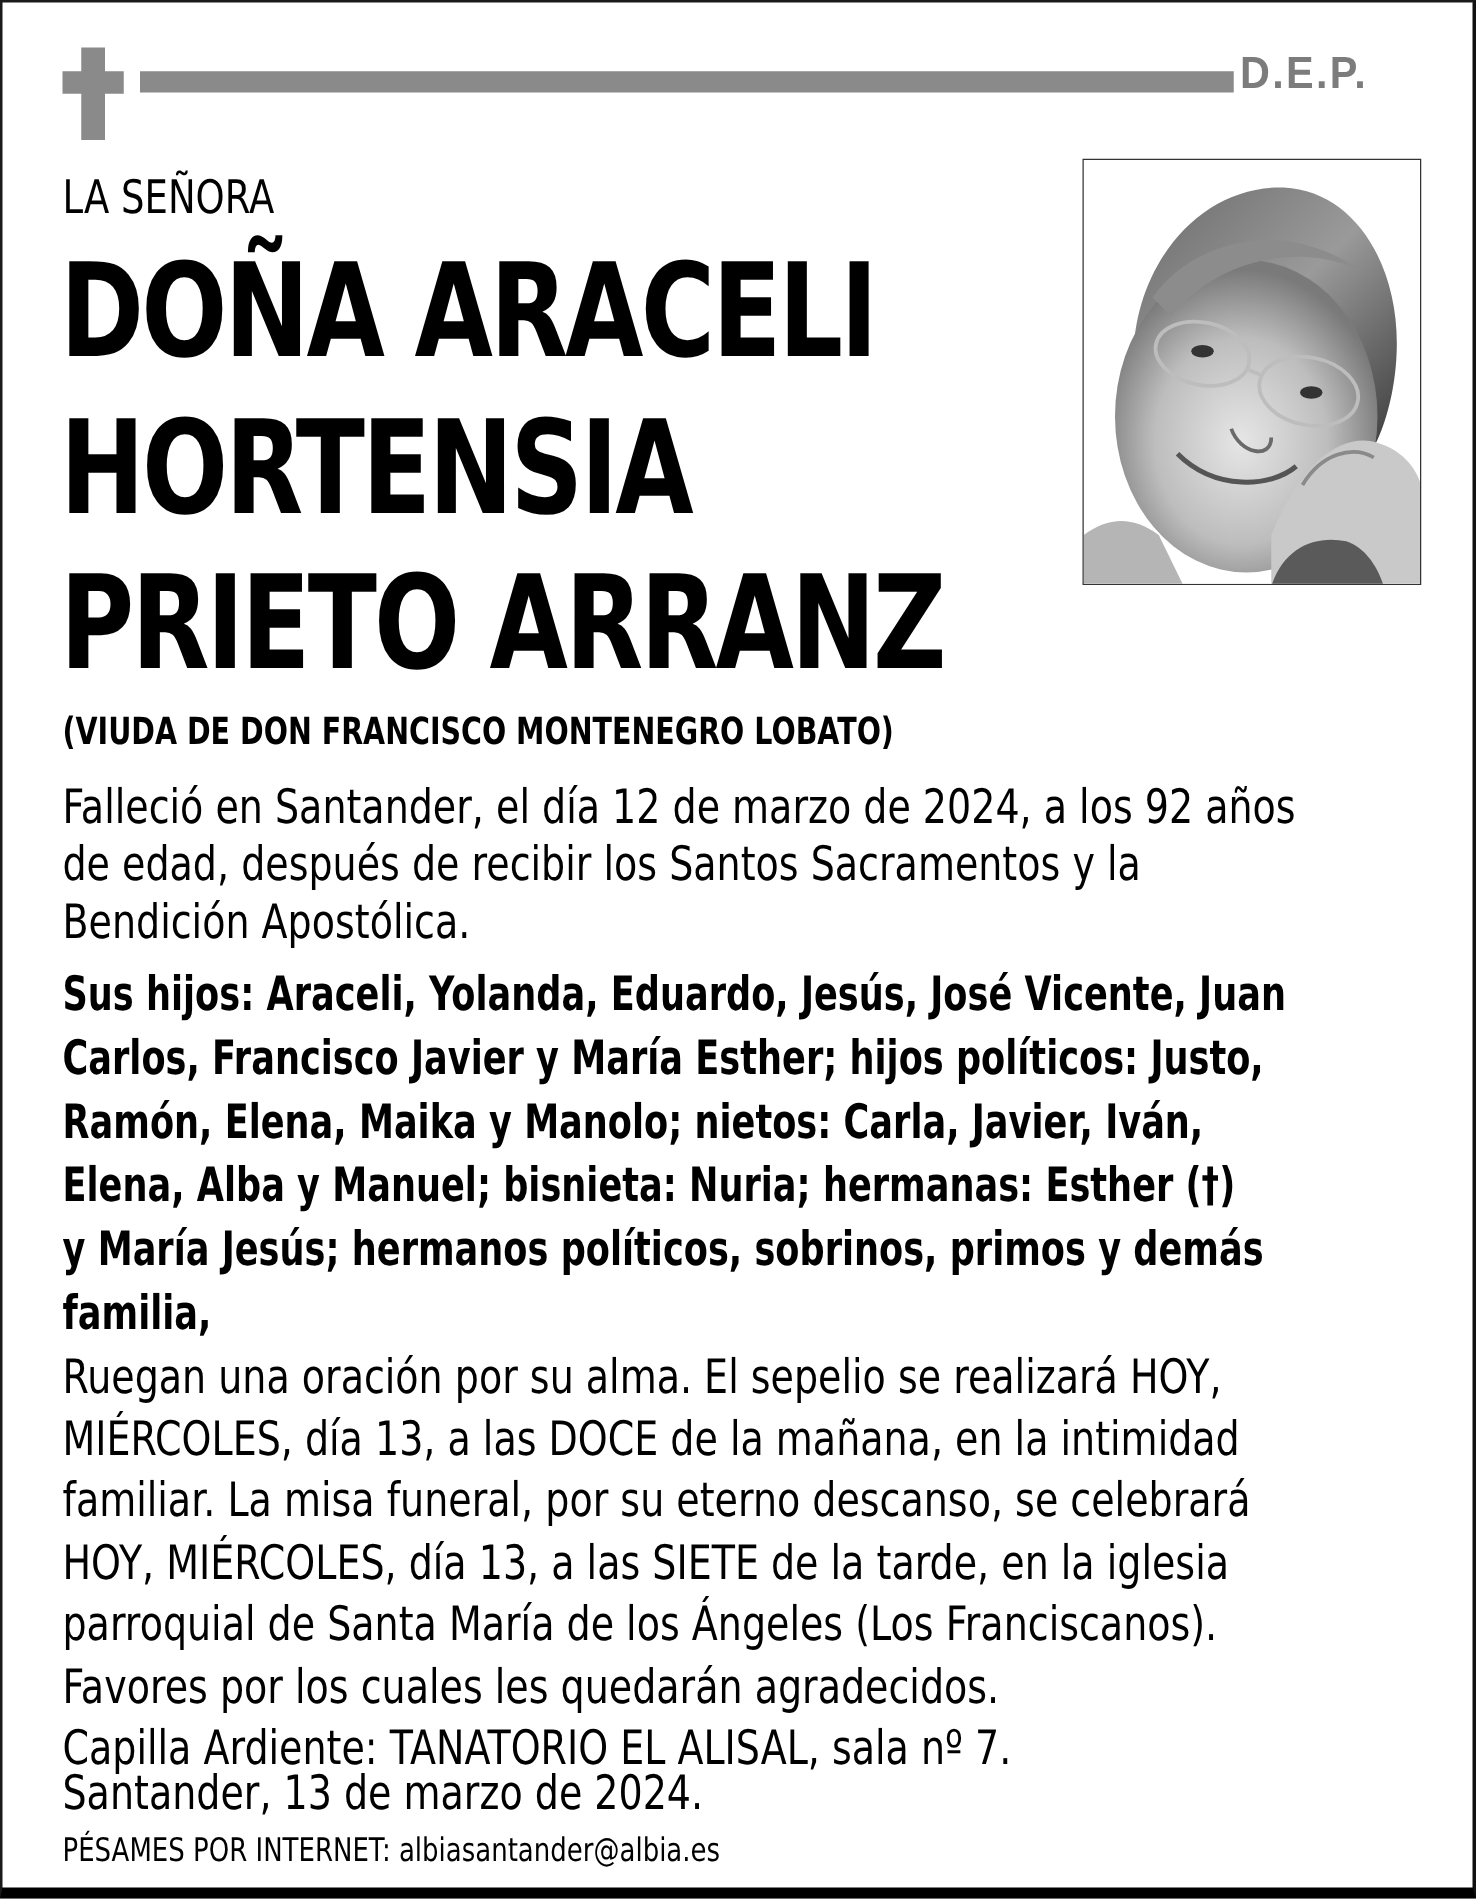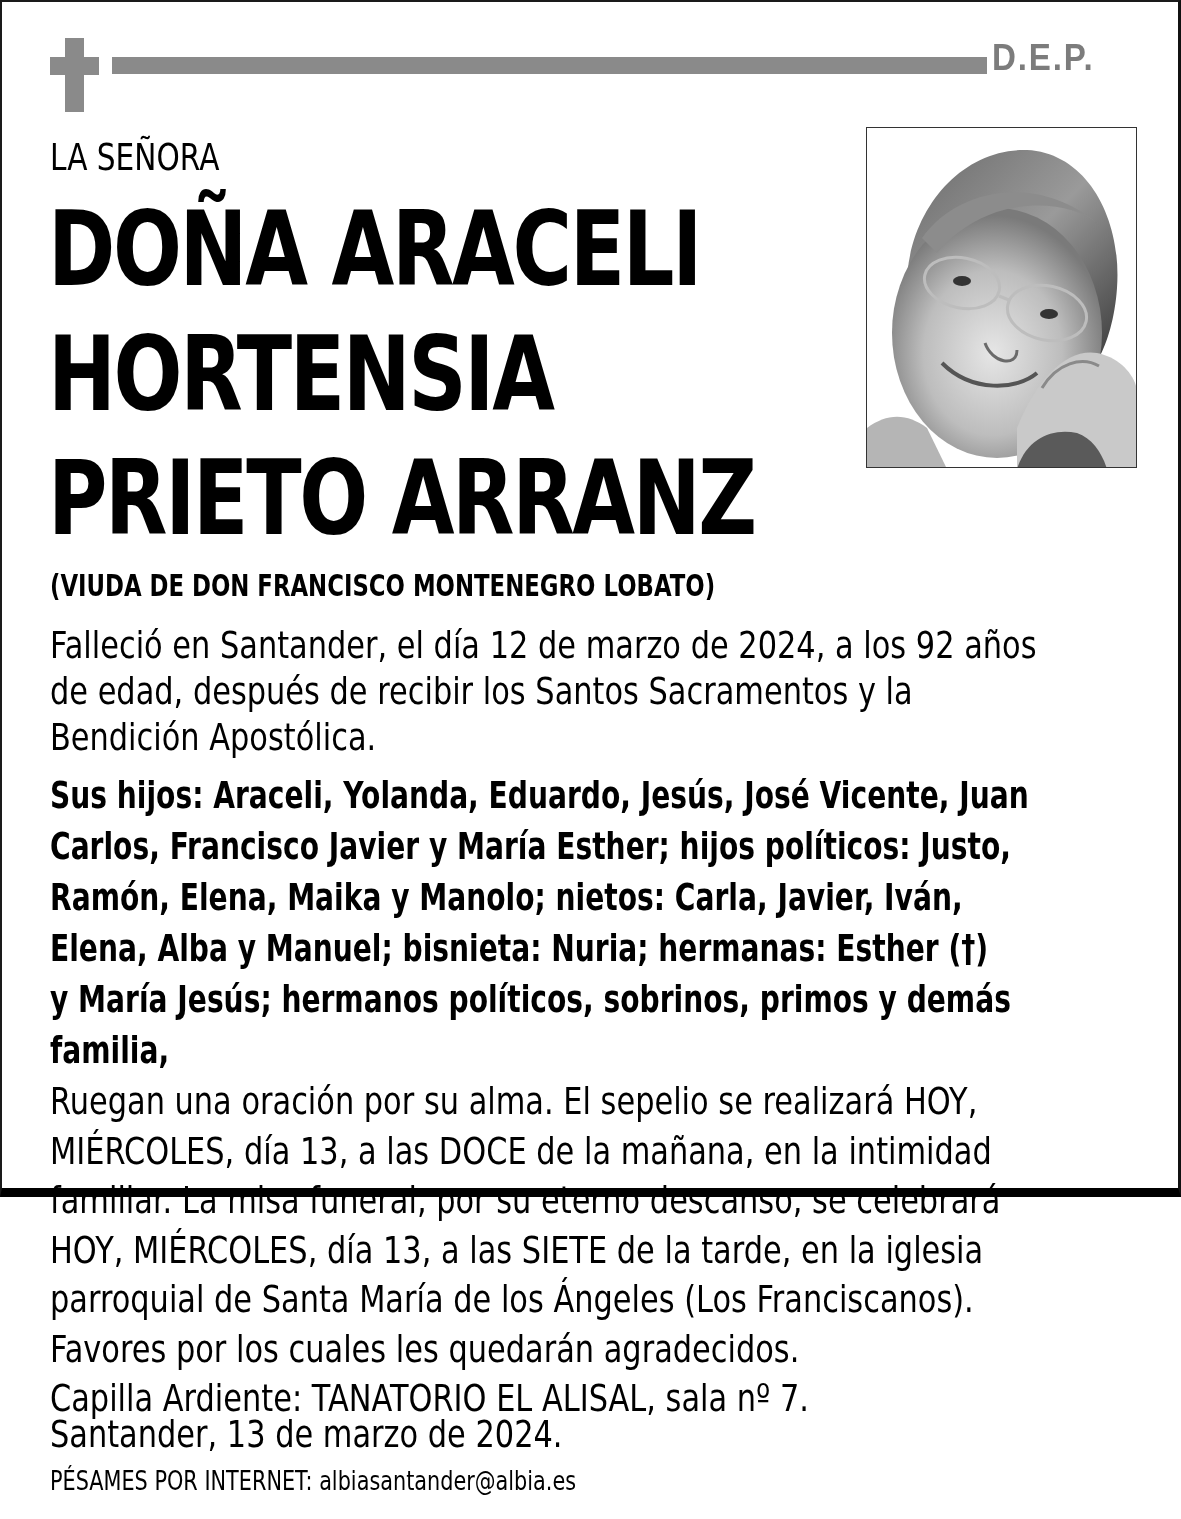--- a/index.html
+++ b/index.html
@@ -1,18 +1,18 @@
 <!DOCTYPE html>
 <html><head>
 <meta charset="utf-8">
 <style>
   html, body { margin: 0; padding: 0; background: #ffffff; }
   body { width: 1181px; height: 1519px; position: relative; overflow: hidden; }
   .frame {
-    position: absolute; left: 0; top: 0; width: 1181px; height: 1197px;
+    position: absolute; left: 0; top: 0; width: 1181px; height: 1519px;
     box-sizing: border-box;
     border-top: 2px solid #1a1a1a;
     border-left: 2px solid #1a1a1a;
     border-right: 3px solid #111;
     border-bottom: 9px solid #000;
     background: #fff;
   }
   .cross-v { position: absolute; left: 63px; top: 36px; width: 19px; height: 74px; background: #8a8a8a; }
   .cross-h { position: absolute; left: 48px; top: 55px; width: 49px; height: 18px; background: #8a8a8a; }
   .rule { position: absolute; left: 110px; top: 55px; width: 875px; height: 17px; background: #8a8a8a; }

